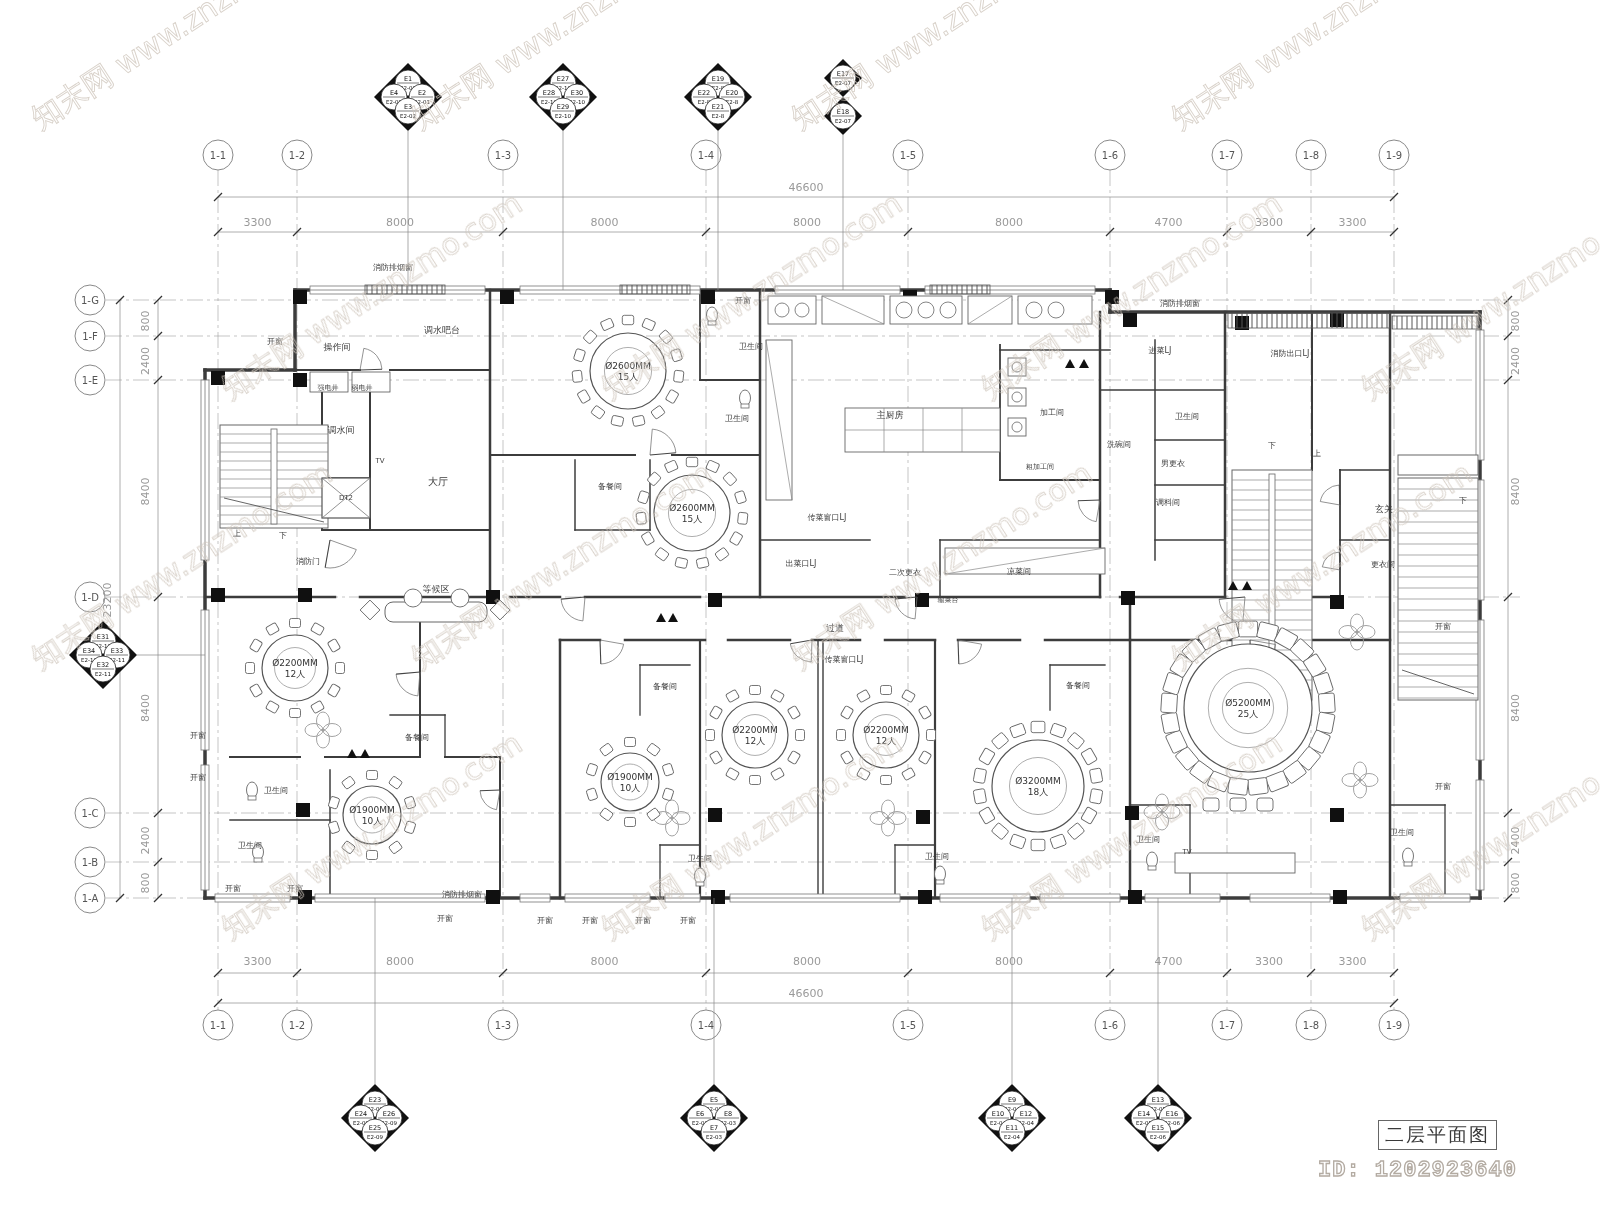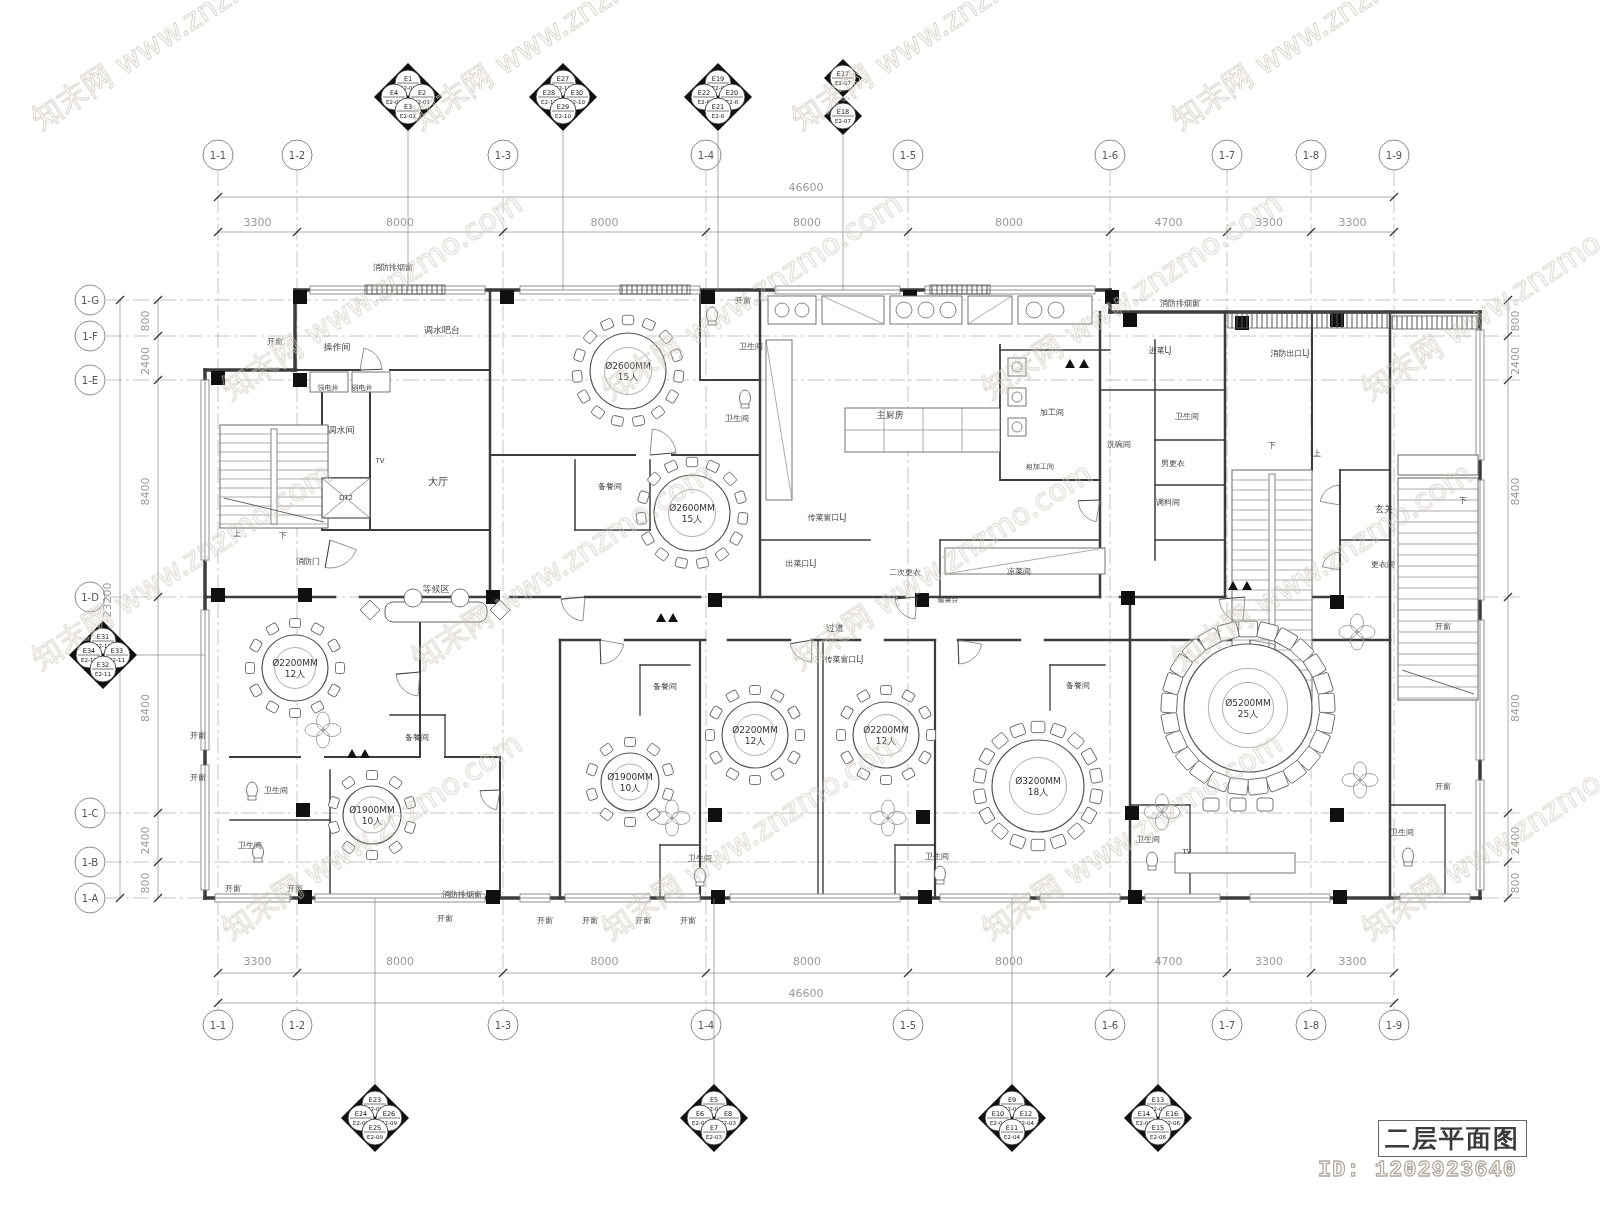--- a/index.html
+++ b/index.html
@@ -2,22 +2,22 @@
 <html><head>
 <meta charset="utf-8">
 <style>
   html,body{margin:0;padding:0;background:#ffffff;}
   .canvas{position:relative;width:1600px;height:1212px;background:#ffffff;overflow:hidden;
           font-family:"DejaVu Sans", sans-serif;}
   svg text{font-family:"DejaVu Sans", sans-serif;}
   .hud{position:absolute;pointer-events:none;}
   #logo-big{left:1352px;top:1022px;font-size:96px;font-weight:bold;color:transparent;
             -webkit-text-stroke:2.5px #cdc5bc;letter-spacing:6px;}
-  #drawing-title{left:1378px;top:1120px;font-size:25px;color:#3a3a3a;letter-spacing:2px;
-                 border:1px solid #666;padding:1px 6px;background:transparent;font-weight:bold;}
+  #drawing-title{left:1378px;top:1120px;font-size:19px;color:#3a3a3a;letter-spacing:2px;
+                 border:1px solid #666;padding:1px 6px;background:transparent;}
   #watermark-id{left:1318px;top:1158px;font-size:22px;font-weight:bold;color:transparent;
                 -webkit-text-stroke:1.3px #b3aba2;letter-spacing:1px;font-family:Liberation Mono, monospace;}
 </style>
 </head>
 <body>
 
 <div class="canvas">
   <svg id="plan" width="1600" height="1212" viewBox="0 0 1600 1212">
       <defs>
         <pattern id="hatchV" width="5" height="8" patternUnits="userSpaceOnUse">

